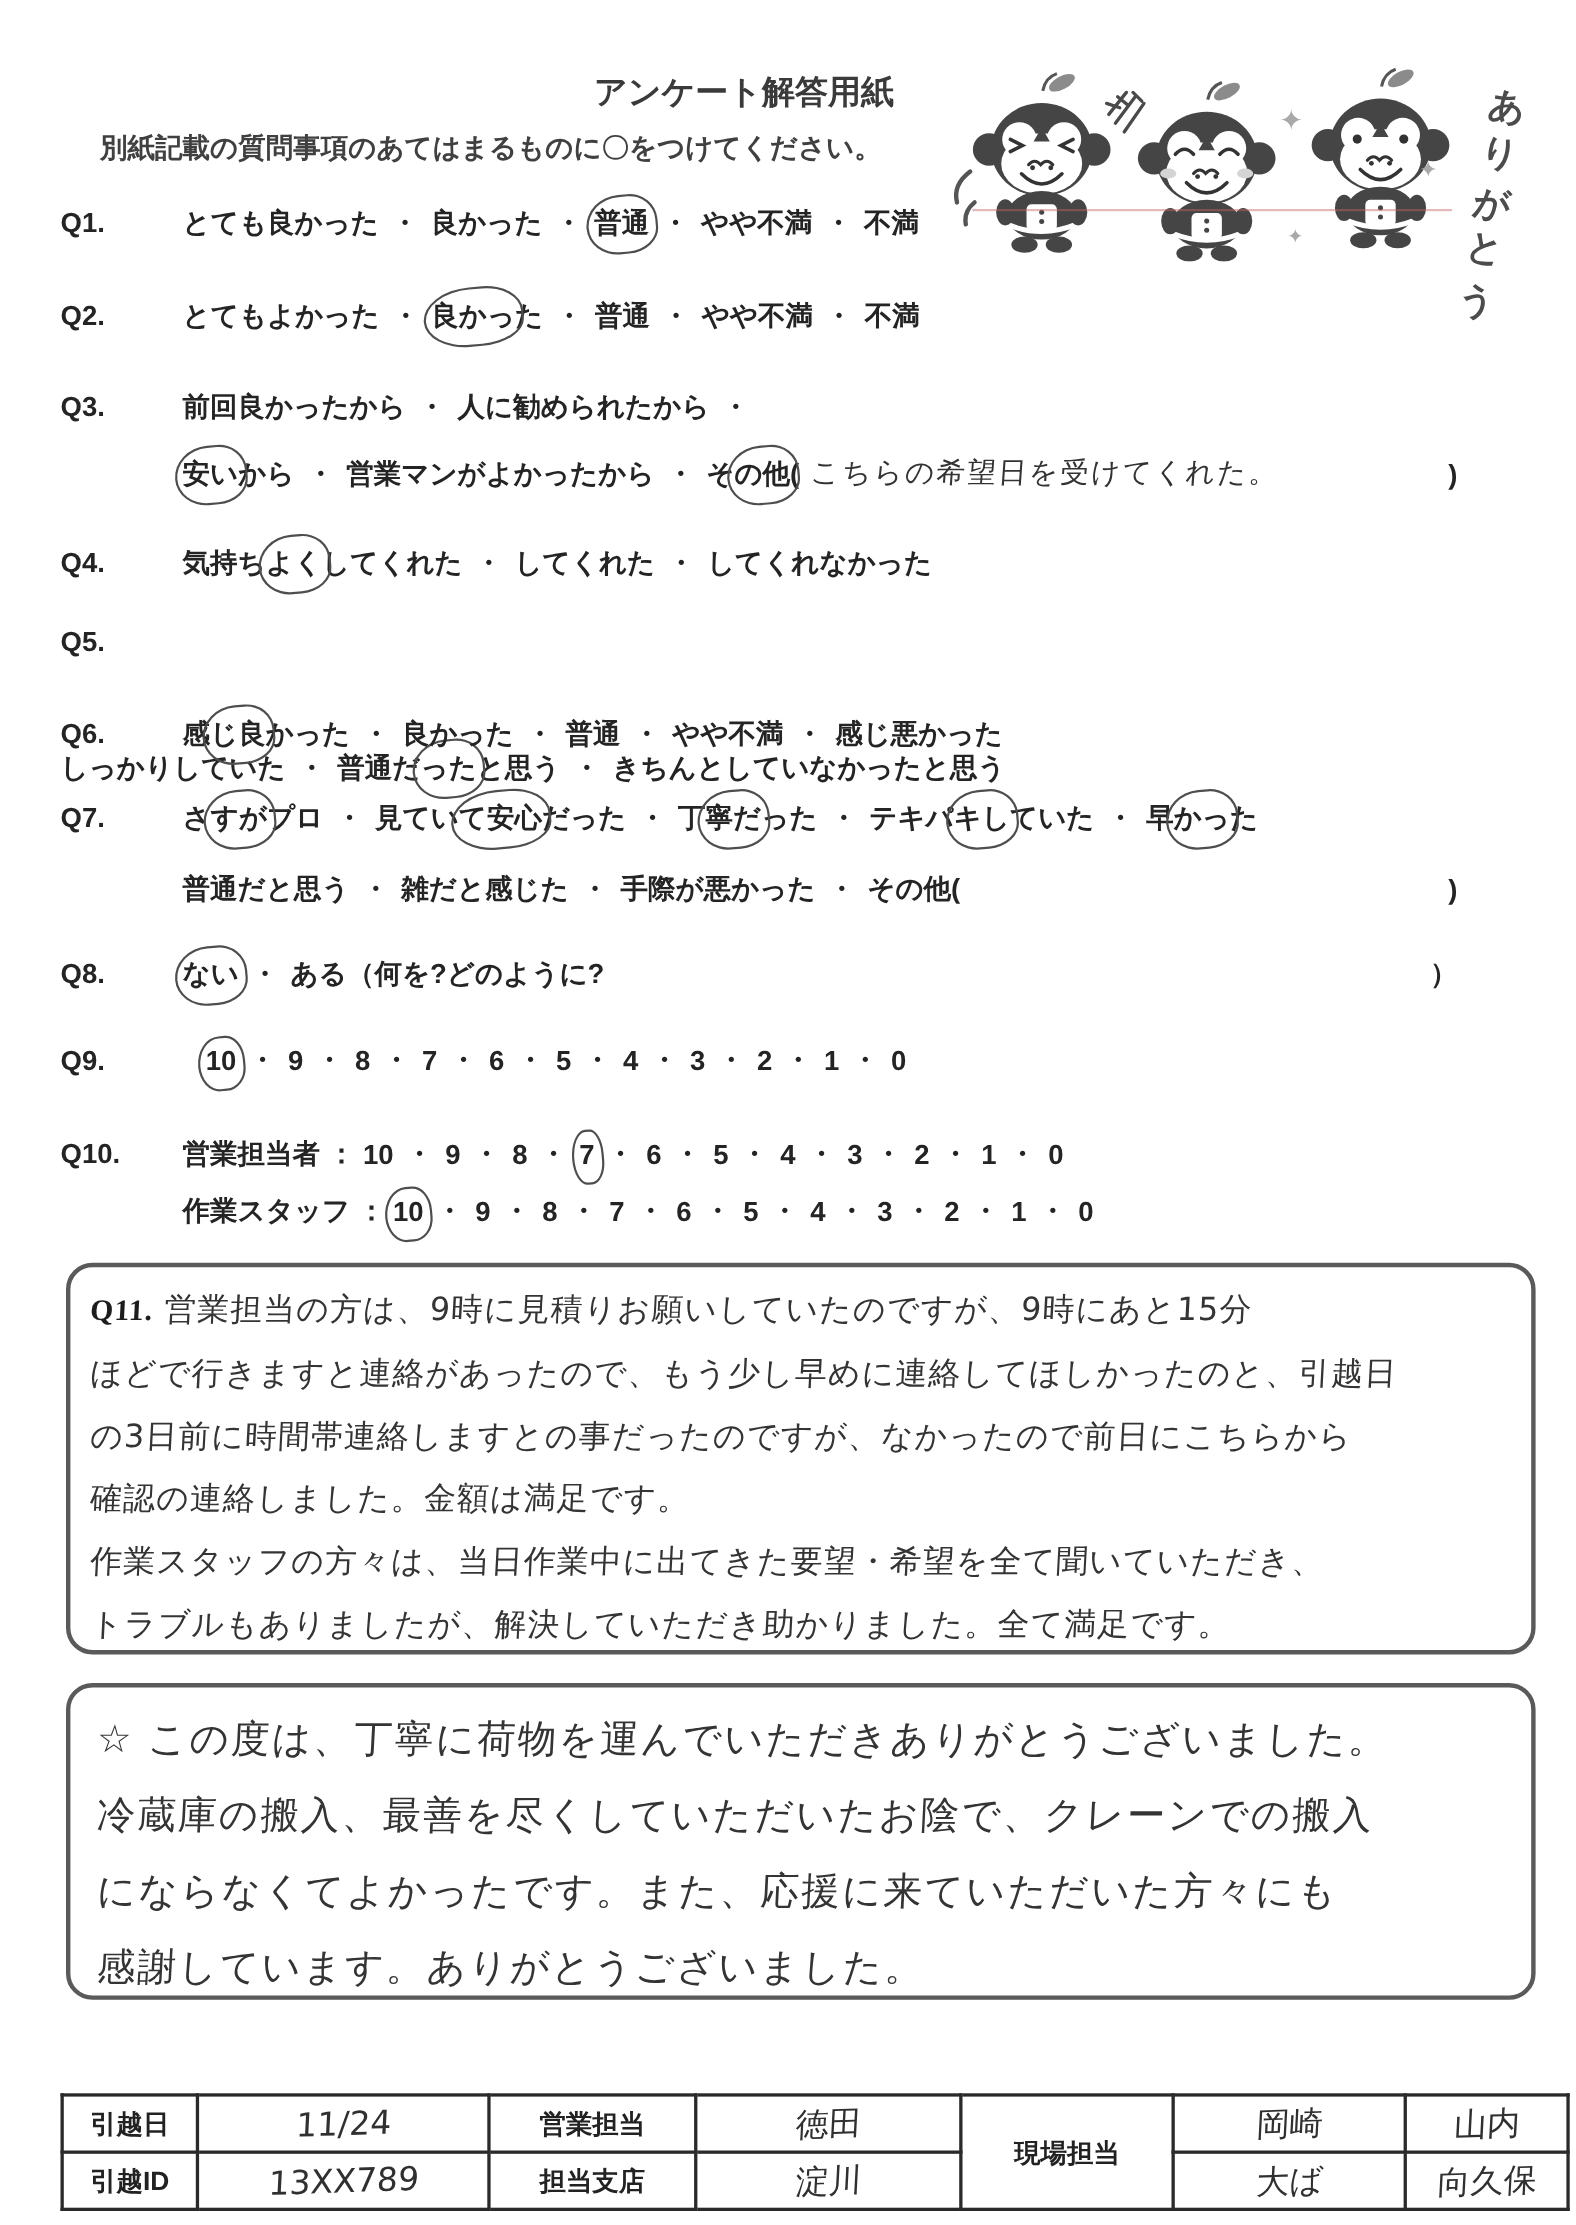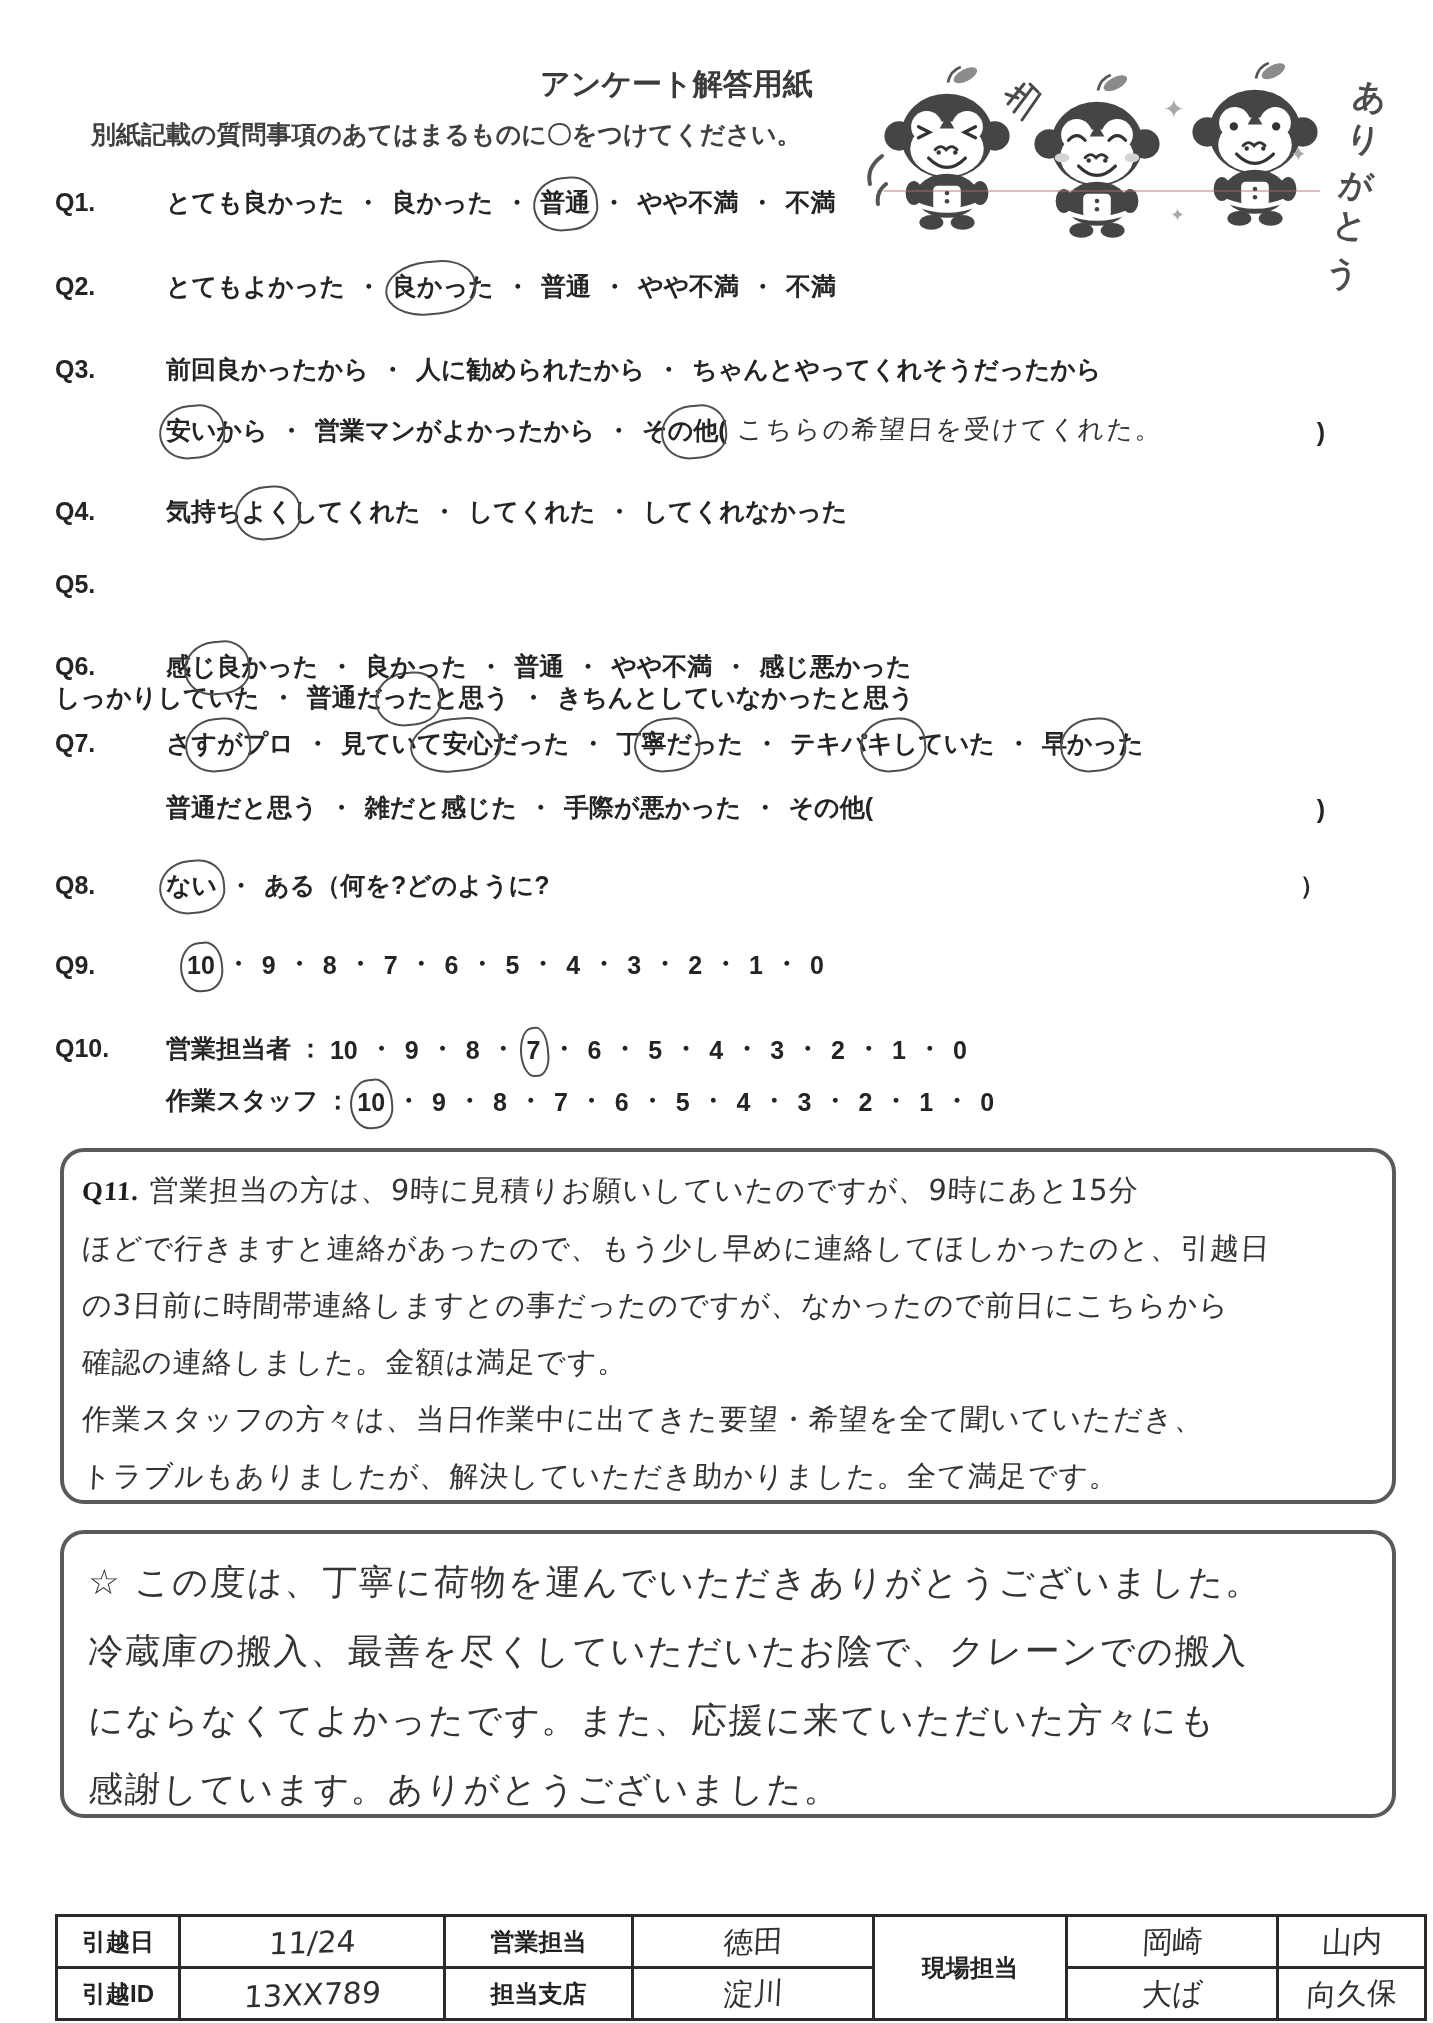--- a/index.html
+++ b/index.html
@@ -64,21 +64,21 @@
            box-sizing:border-box;background:#fff;}
   #q11-box{top:1148px;height:356px;padding:10px 22px 0 18px;}
   #comment-box{top:1530px;height:288px;padding:14px 26px 0 24px;}
   .hw-line{font-family:"DejaVu Sans",sans-serif;color:#343434;transform:skewX(-3deg);
            font-size:29px;line-height:57px;letter-spacing:1px;white-space:nowrap;}
   #comment-box .hw-line{font-size:35px;line-height:69px;letter-spacing:2px;}
   .q11-label{font-family:"Liberation Serif",serif;font-weight:bold;font-size:27px;color:#1d1d1d;
              transform:none;display:inline-block;margin-right:10px;}
 
   
-  #staff-table{position:absolute;left:55px;top:1903px;width:1348px;height:107px;border-collapse:collapse;table-layout:fixed;margin-top:11px;}
+  #staff-table{position:absolute;left:55px;top:1903px;width:1348px;height:107px;border-collapse:collapse;table-layout:fixed;}
   #staff-table td{border:3px solid #2a2a2a;text-align:center;vertical-align:middle;padding:0;}
   .th-cell{font-size:24px;font-weight:bold;color:#222;}
   .hw-cell{font-family:"DejaVu Sans",sans-serif;font-size:30px;color:#303030;transform:skewX(-5deg) rotate(-2deg);font-weight:normal;}
   .c1{width:120px;} .c2{width:262px;} .c3{width:185px;} .c4{width:238px;}
   .c5{width:190px;} .c6{width:208px;} .c7{width:145px;}
 </style>
 </head>
 <body>
 
 <div class="sheet">
@@ -212,21 +212,20 @@
           <span class="opt"><span>不満</span></span>
         </span>
       </div>
       <div class="q-row">
         <span class="q-label">Q3.</span>
         <span class="q-opts">
           <span class="opt"><span>前回良かったから</span></span>
           <span class="sep">・</span>
           <span class="opt"><span>人に勧められたから</span></span>
           <span class="sep">・</span>
-          <span class="opt"><span>ちゃんとやってくれそうだったから</span></span>
         </span>
       </div>
       <div class="q-row">
         <span class="q-label"></span>
         <span class="q-opts">
           <span class="opt"><span class="circ">安い</span><span>から</span></span>
           <span class="sep">・</span>
           <span class="opt"><span>営業マンがよかったから</span></span>
           <span class="sep">・</span>
           <span class="opt"><span>そ</span><span class="circ">の他</span><span>(</span></span>

